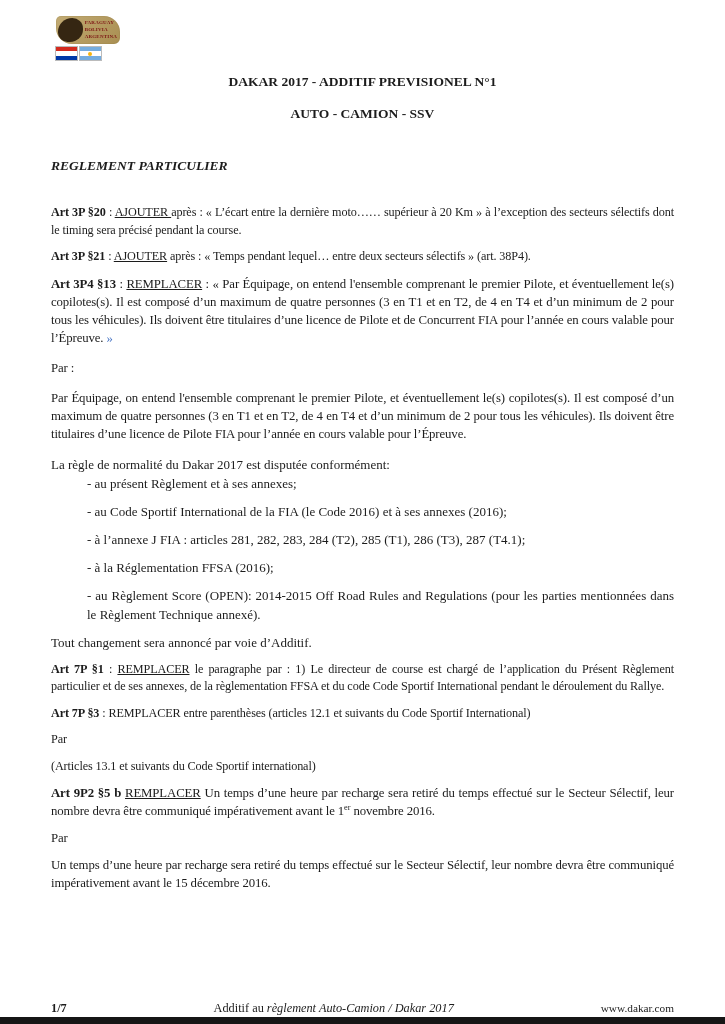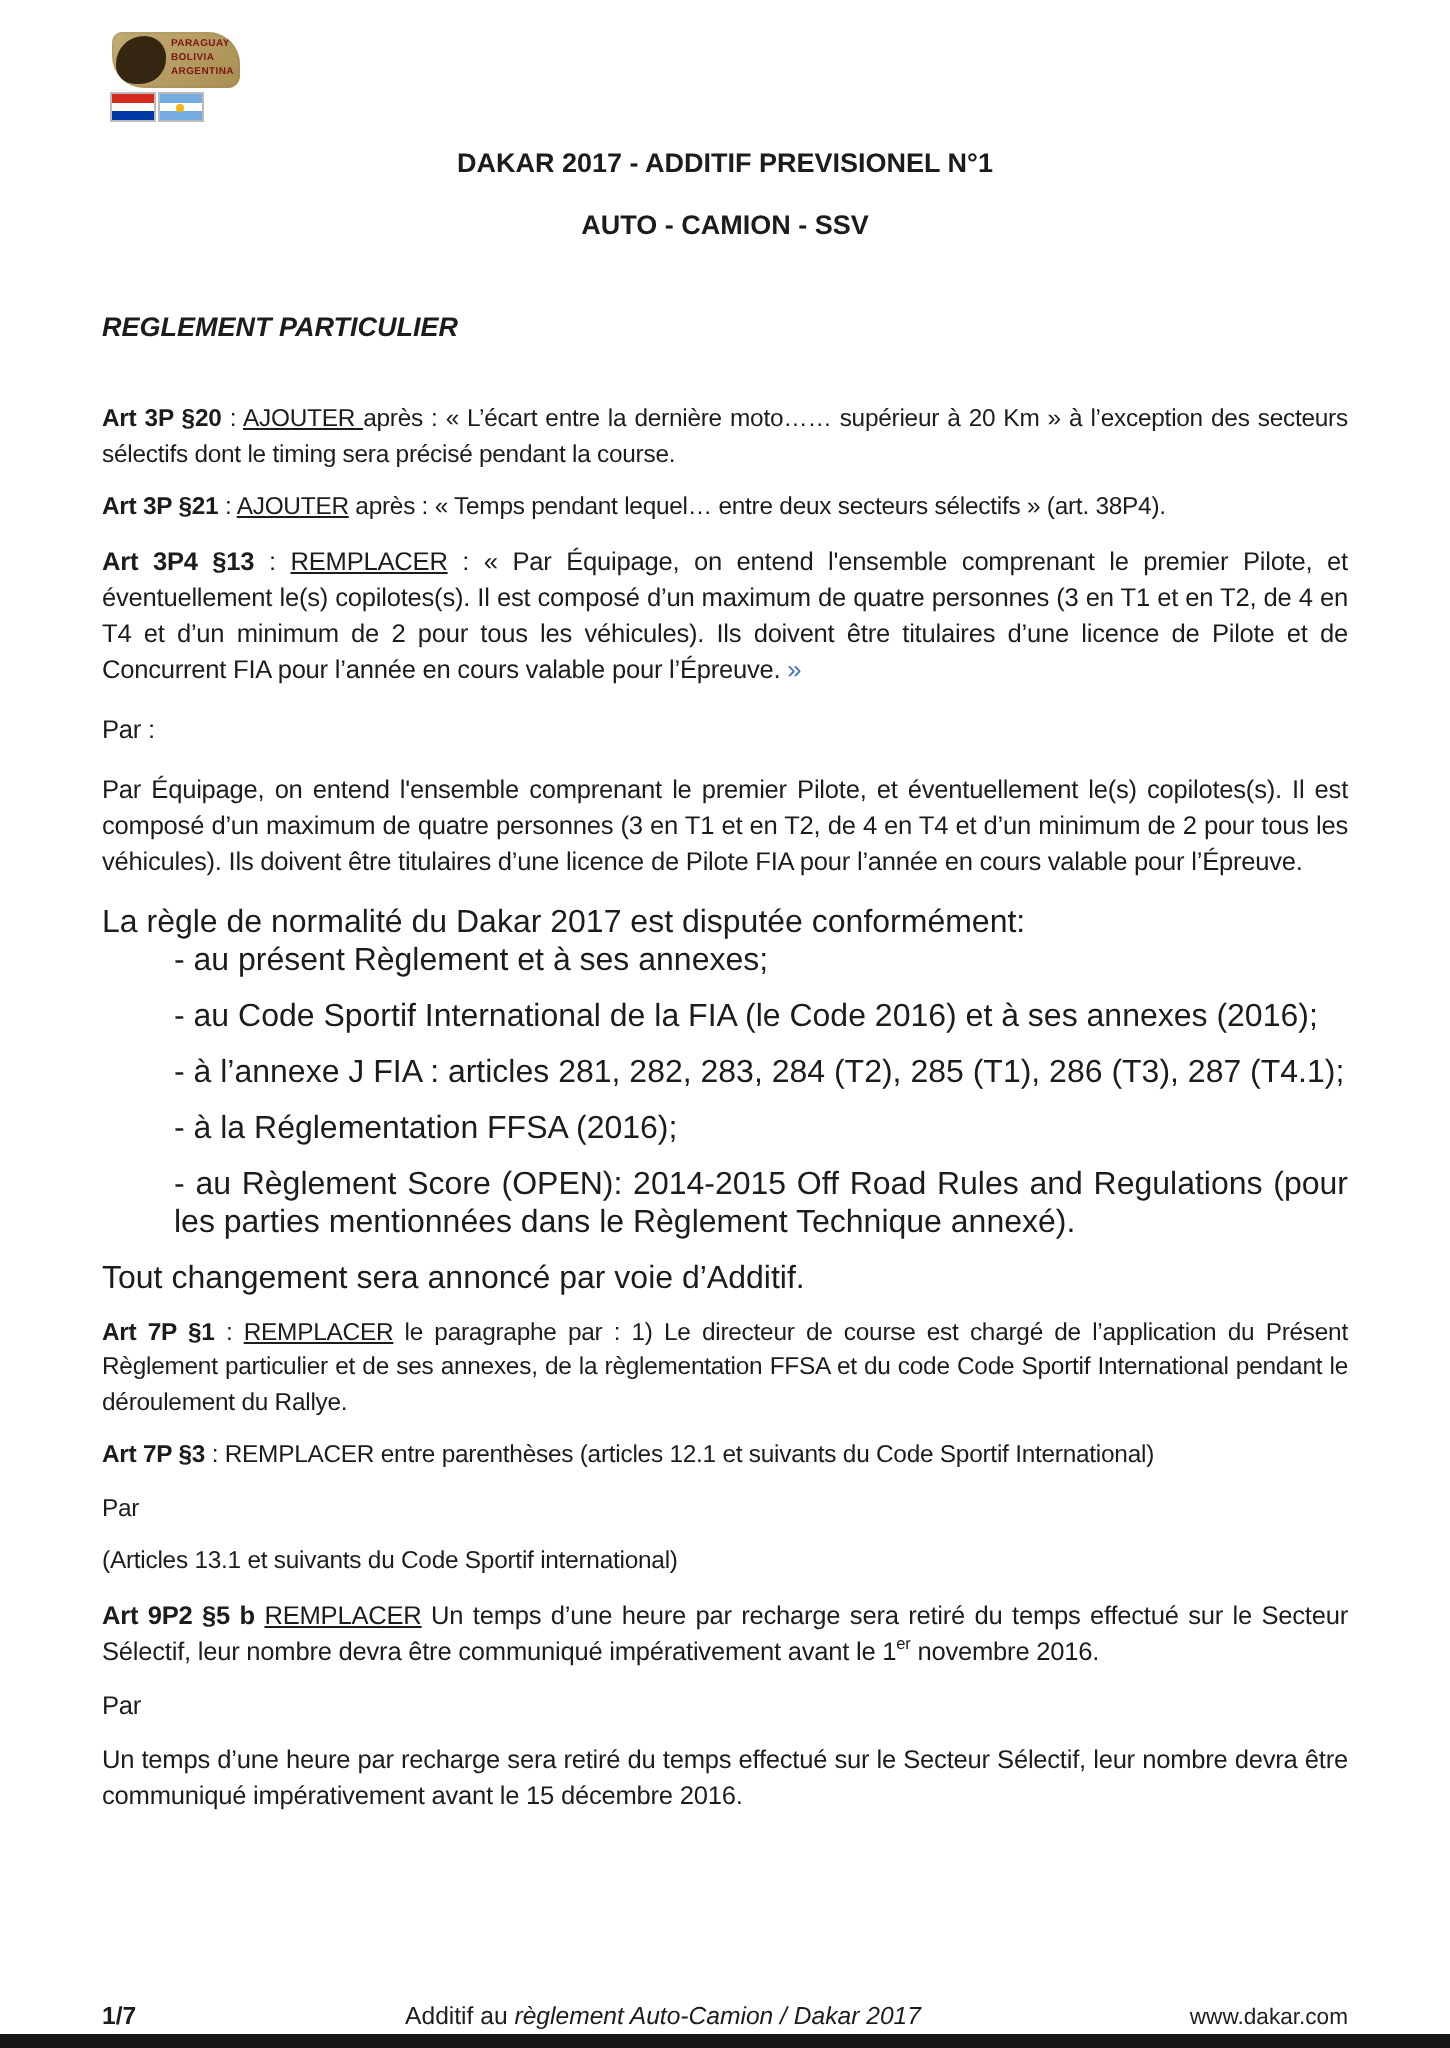--- a/index.html
+++ b/index.html
@@ -1,20 +1,20 @@
 <!DOCTYPE html>
 <html><head>
 <meta charset="utf-8">
 <style>
   html,body{margin:0;padding:0;background:#ffffff;}
   .page{
     position:relative;
     width:725px;height:1024px;
     background:#ffffff;
-    font-family:Liberation Sans, sans-serif;
+    font-family:Liberation Serif, serif;
     color:#1c1c1c;
     overflow:hidden;
   }
   
   .logo-block{position:absolute;top:16px;left:56px;}
   .logo-badge{
     width:64px;height:28px;
     background:linear-gradient(135deg,#c2ab74,#a98f52);
     border-radius:5px 16px 6px 16px;
     position:relative;overflow:hidden;
@@ -42,21 +42,21 @@
   .doc-subtitle{font-weight:bold;font-size:13.5px;margin-top:16px;}
   .section-heading{
     margin:36px 0 0 51px;
     font-weight:bold;font-style:italic;font-size:13.5px;
   }
   
   .doc-body{margin:30px 51px 0 51px;letter-spacing:-0.12px;}
   p.para{margin:0 0 9px 0;text-align:justify;}
   p.s{font-size:12.2px;line-height:17.5px;}
   p.m{font-size:12.8px;line-height:18px;}
-  p.l{font-size:16px;line-height:19px;letter-spacing:0;}
+  p.l{font-size:13px;line-height:19px;letter-spacing:0;}
   p.indent{padding-left:36px;}
   p.tight{margin-bottom:0;}
   p.gapbig{margin-bottom:12px;}
   .b{font-weight:bold;}
   .u{text-decoration:underline;}
   sup{font-size:0.65em;line-height:0;}
   
   .footer{
     position:absolute;left:51px;right:51px;top:989px;
     display:flex;justify-content:space-between;align-items:baseline;

